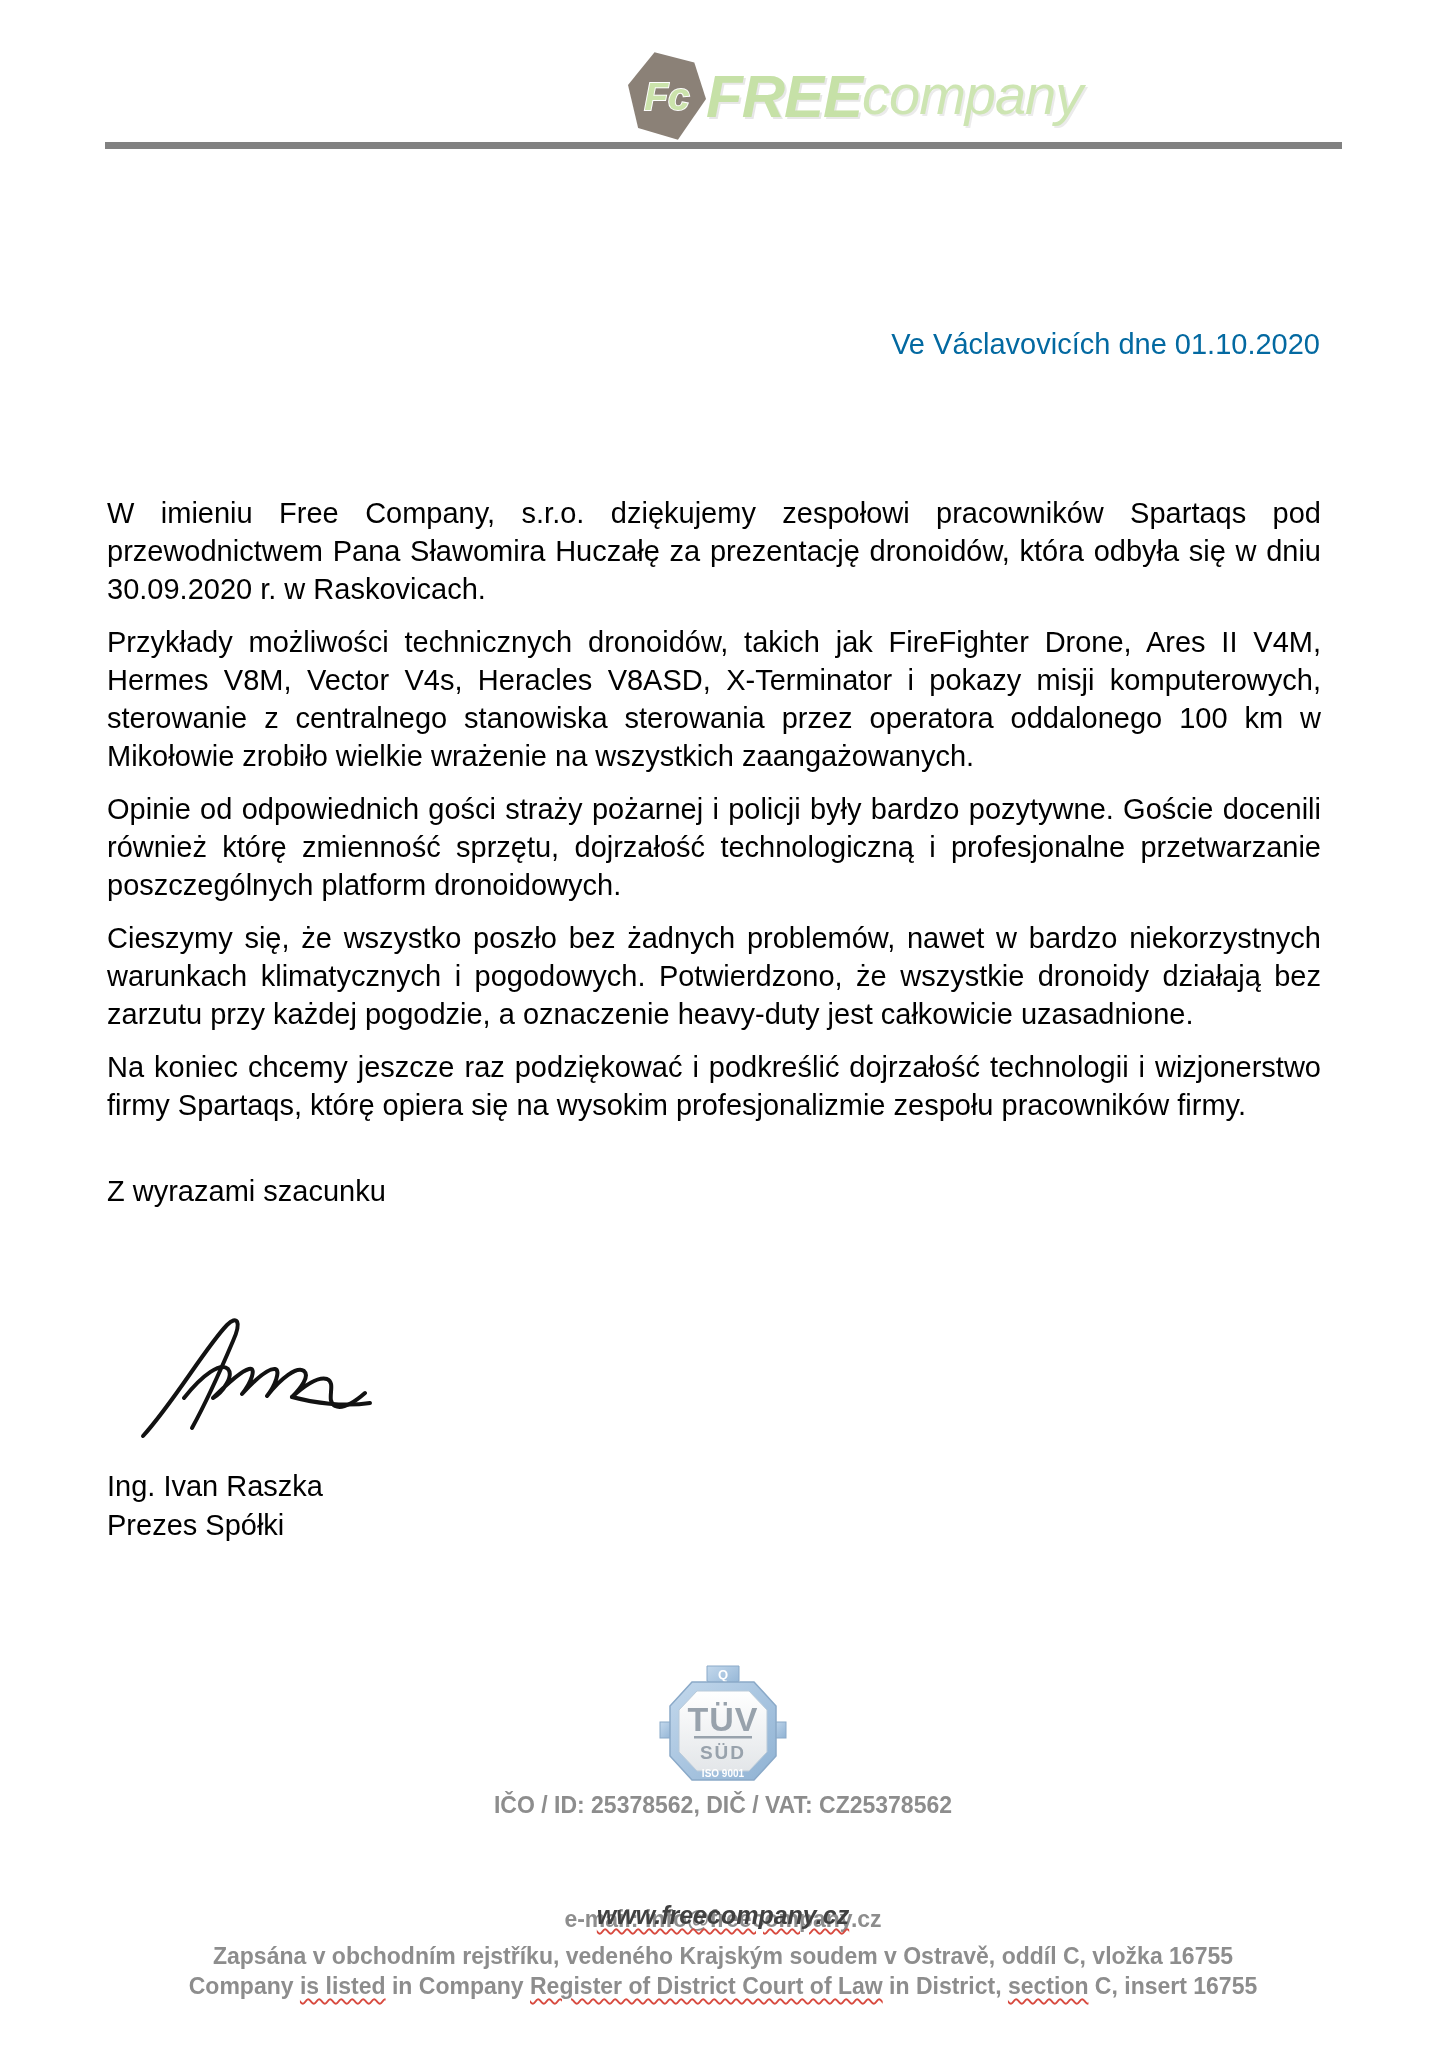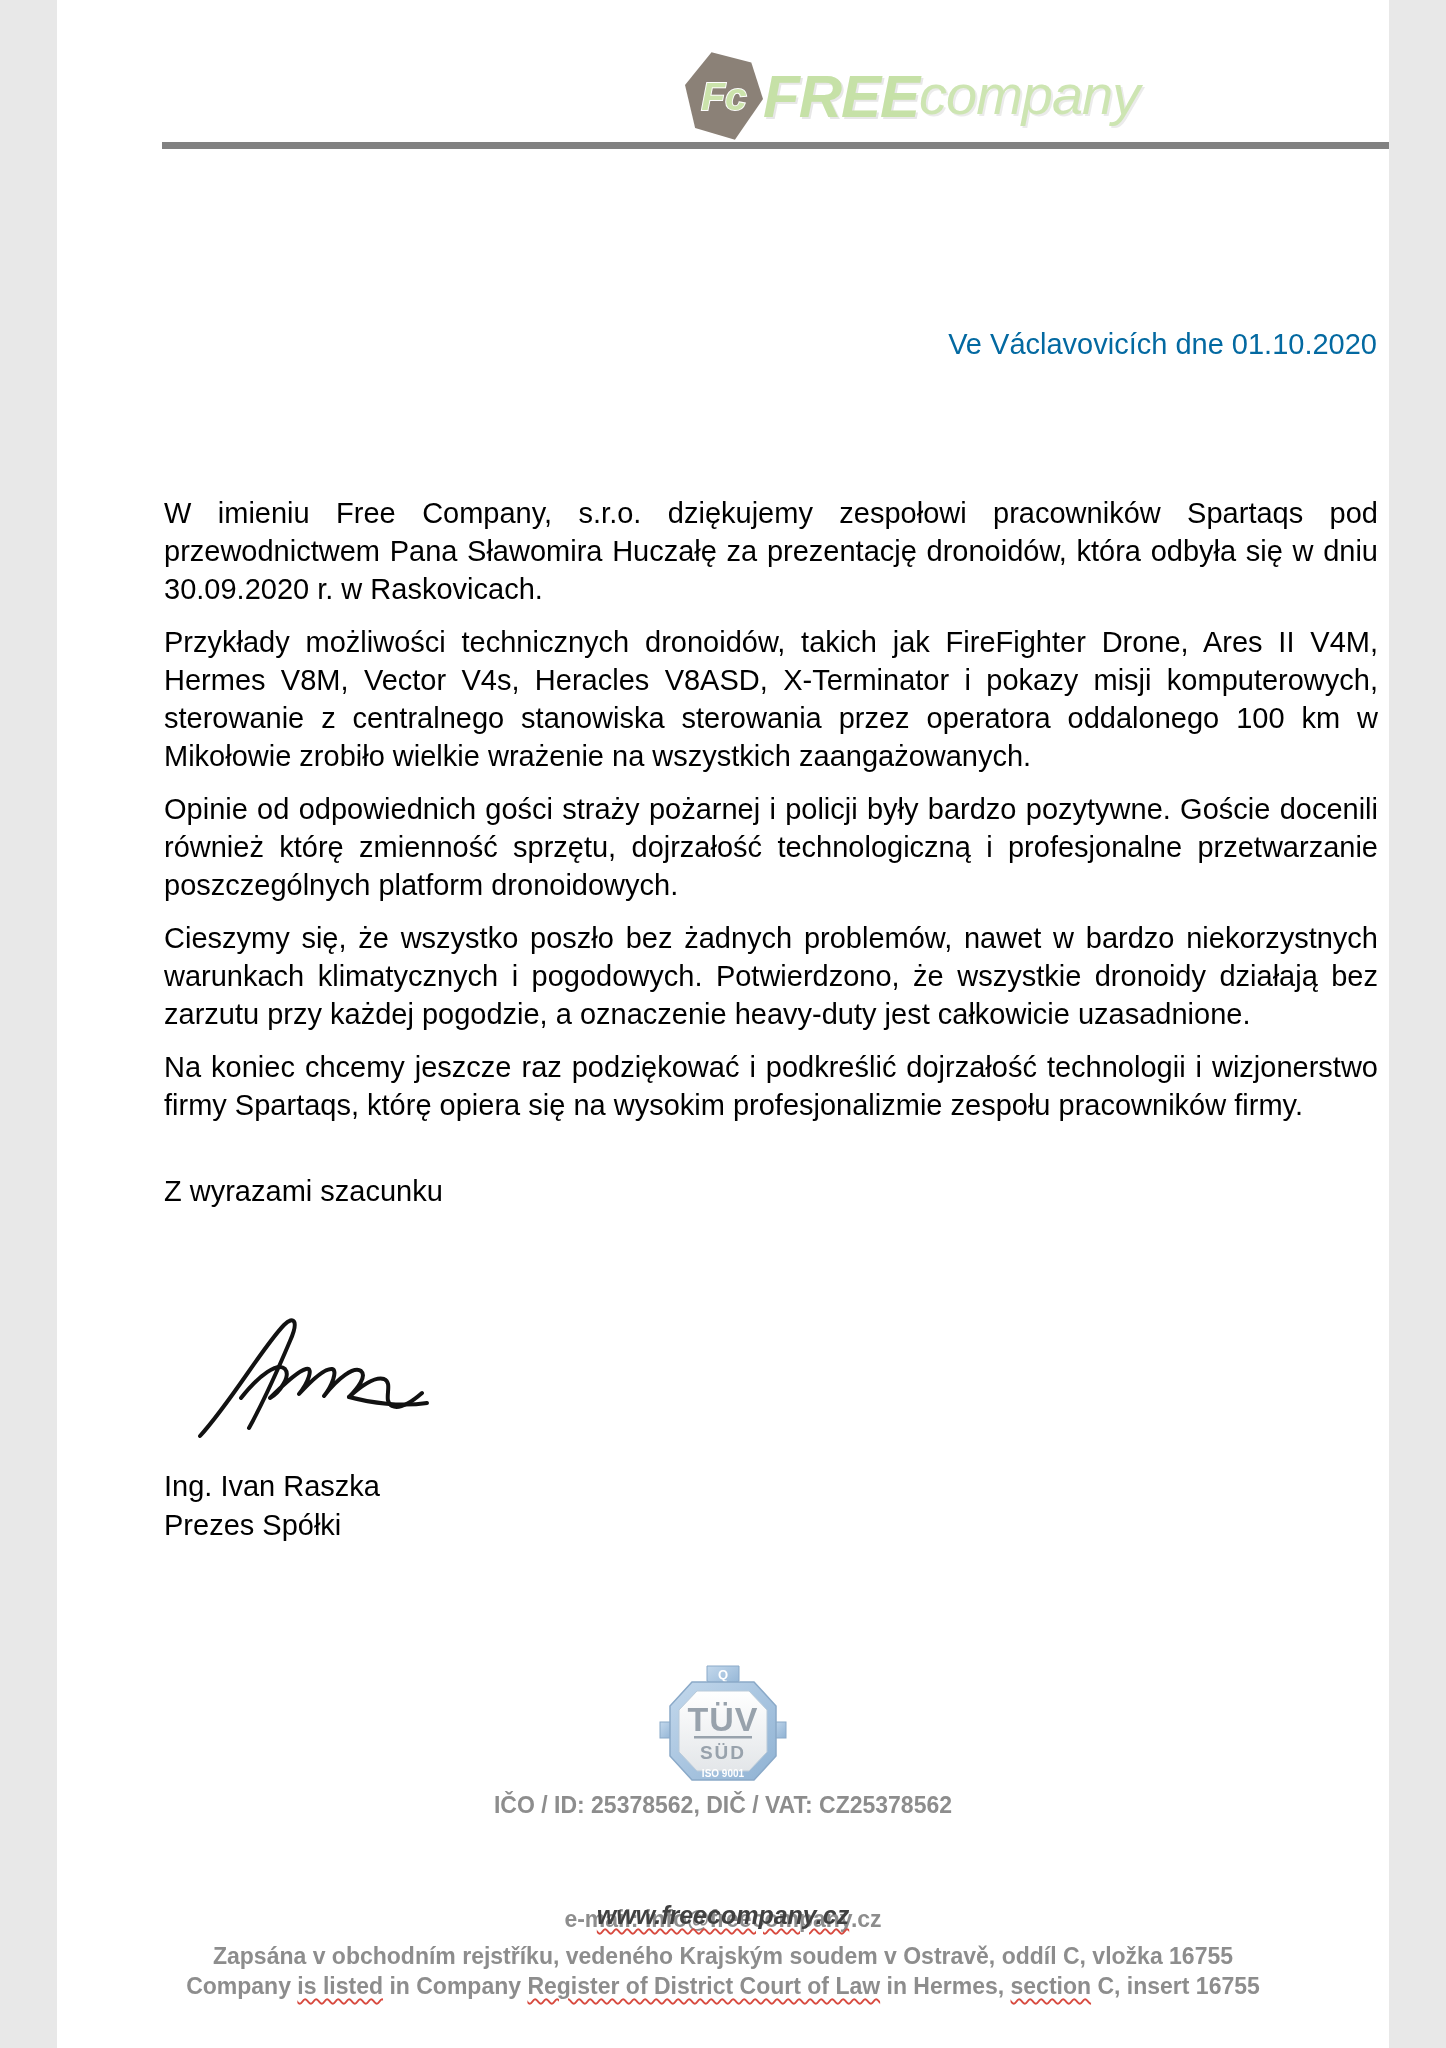--- a/index.html
+++ b/index.html
@@ -1,19 +1,19 @@
 <!DOCTYPE html>
 <html><head>
 <meta charset="utf-8">
 <style>
   * { margin: 0; padding: 0; box-sizing: border-box; }
   html, body { background: #e8e8e8; }
   .page {
     position: relative;
-    width: 1332px;
+    width: 1446px;
     height: 2048px;
     background: #ffffff;
     margin: 0 auto;
     overflow: hidden;
     font-family: "Liberation Sans", "DejaVu Sans", sans-serif;
   }
 
   
   .logo {
     position: absolute;
@@ -208,16 +208,16 @@
   </div>
 
   <div class="footer-block f-email">e-mail: info@freecompany.cz</div>
 
   <div class="footer-block f-web">
     <span class="weblink">www.freecompany.cz</span>
   </div>
 
   <div class="footer-block f-reg">
     <div>Zapsána v obchodním rejstříku, vedeného Krajským soudem v Ostravě, oddíl C, vložka 16755</div>
-    <div><span>Company </span><span class="sq">is listed</span><span> in Company </span><span class="sq">Register of District Court of Law</span><span> in Hermes, </span><span class="sq">section</span><span> C, insert 16755</span></div>
+    <div><span>Company </span><span class="sq">is listed</span><span> in Company </span><span class="sq">Register of District Court of Law</span><span> in District, </span><span class="sq">section</span><span> C, insert 16755</span></div>
   </div>
 
 </div>
 
 </body></html>

